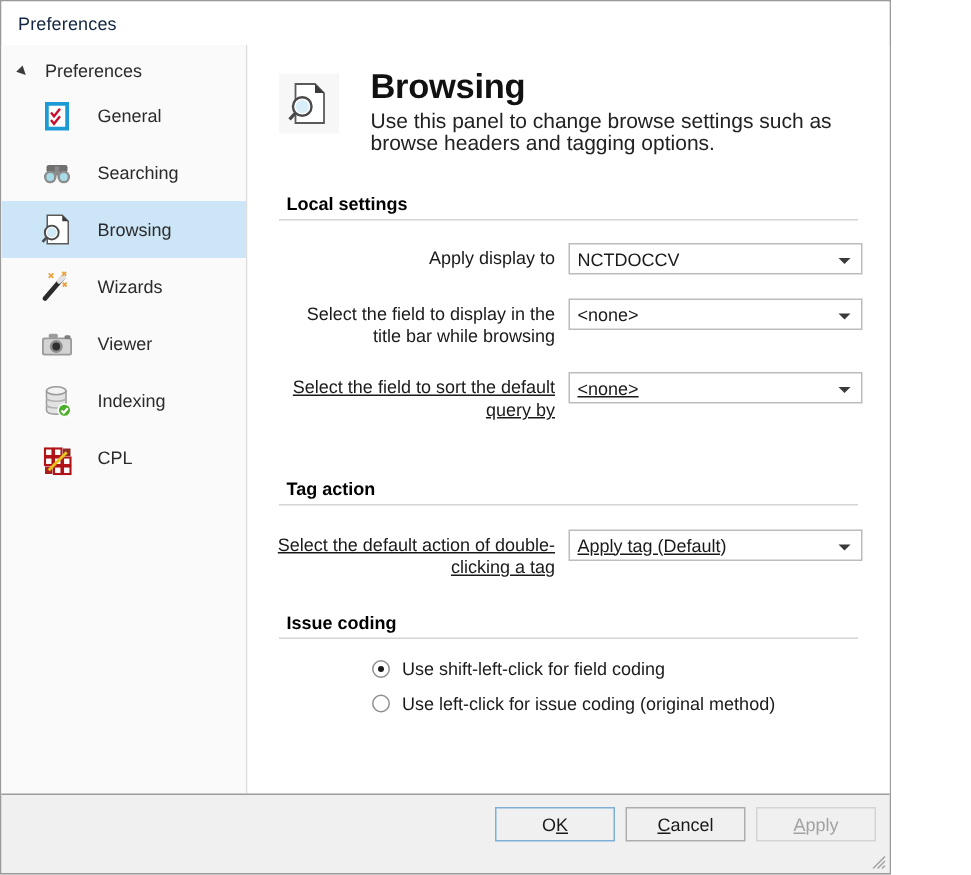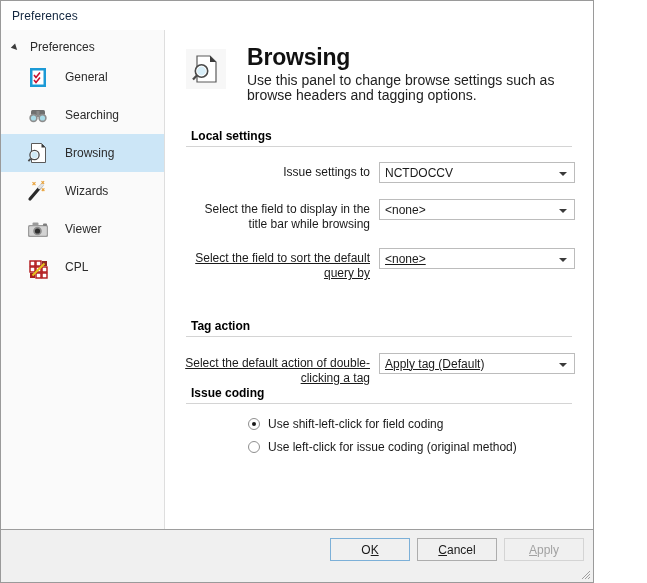--- a/index.html
+++ b/index.html
@@ -361,20 +361,33 @@
             <rect x="6.2" y="12.2" width="17.6" height="9.6" rx="1" fill="#d3d3d3"></rect>
             <rect x="9.5" y="8.5" width="6" height="3" rx="1" fill="#9b9b9b"></rect>
             <rect x="20" y="9.5" width="4" height="2.5" rx="1" fill="#7d7d7d"></rect>
             <circle cx="14.5" cy="17" r="4.3" fill="#8c8c8c"></circle>
             <circle cx="14.5" cy="17" r="2.6" fill="#2f2f2f"></circle>
           </svg>
         </span>
         <span class="nav-label">Viewer</span>
       </div>
 
+      <div class="nav-item">
+        <span class="nav-icon">
+          <svg width="30" height="30" viewBox="0 0 30 30">
+            <path d="M8 8.5 h13 v13 c0 1.6 -2.9 2.6 -6.5 2.6 s-6.5 -1 -6.5 -2.6 z" fill="#e3e3e3" stroke="#9a9a9a" stroke-width="1"></path>
+            <ellipse cx="14.5" cy="8.5" rx="6.5" ry="2.6" fill="#f2f2f2" stroke="#9a9a9a" stroke-width="1"></ellipse>
+            <path d="M8 13 c0 1.5 2.9 2.5 6.5 2.5 s6.5 -1 6.5 -2.5" fill="none" stroke="#b3b3b3" stroke-width="1"></path>
+            <path d="M8 17.5 c0 1.5 2.9 2.5 6.5 2.5 s6.5 -1 6.5 -2.5" fill="none" stroke="#b3b3b3" stroke-width="1"></path>
+            <circle cx="20" cy="21.5" r="4.2" fill="#4caf28" stroke="#ffffff" stroke-width="1"></circle>
+            <path d="M18 21.6 l1.5 1.6 l2.7 -3" stroke="#ffffff" stroke-width="1.5" fill="none"></path>
+          </svg>
+        </span>
+        <span class="nav-label">Indexing</span>
+      </div>
 
       <div class="nav-item">
         <span class="nav-icon">
           <svg width="30" height="30" viewBox="0 0 30 30">
             <g fill="#ffffff" stroke="#b01418" stroke-width="1.4">
               <rect x="7" y="9" width="5" height="5"></rect>
               <rect x="13" y="9" width="5" height="5"></rect>
               <rect x="7" y="15" width="5" height="5"></rect>
               <rect x="13" y="15" width="5" height="5"></rect>
               <rect x="19" y="15" width="5" height="5"></rect>
@@ -408,21 +421,21 @@
           <div class="hdr-title">Browsing</div>
           <div class="hdr-desc">Use this panel to change browse settings such as browse headers and tagging options.</div>
         </div>
       </div>
 
       <div class="section" style="margin-top:26px;">
         <div class="section-title">Local settings</div>
         <div class="section-rule"></div>
 
         <div class="field-row" style="margin-top:15px;">
-          <div class="field-label">Issue settings to</div>
+          <div class="field-label">Apply display to</div>
           <div class="combo">
             <span class="combo-value">NCTDOCCV</span>
             <span class="combo-arrow"></span>
           </div>
         </div>
 
         <div class="field-row" style="margin-top:16px;">
           <div class="field-label">Select the field to display in the title bar while browsing</div>
           <div class="combo">
             <span class="combo-value">&lt;none&gt;</span>
@@ -445,21 +458,21 @@
 
         <div class="field-row" style="margin-top:16px;text-decoration:underline;">
           <div class="field-label">Select the default action of double-clicking a tag</div>
           <div class="combo">
             <span class="combo-value">Apply tag (Default)</span>
             <span class="combo-arrow"></span>
           </div>
         </div>
       </div>
 
-      <div class="section" style="">
+      <div class="section" style="margin-top:22px;">
         <div class="section-title">Issue coding</div>
         <div class="section-rule"></div>
 
         <div class="radio-row" style="margin-top:13px;">
           <span class="radio checked"></span>
           <span class="radio-label">Use shift-left-click for field coding</span>
         </div>
 
         <div class="radio-row" style="margin-top:9px;">
           <span class="radio"></span>

